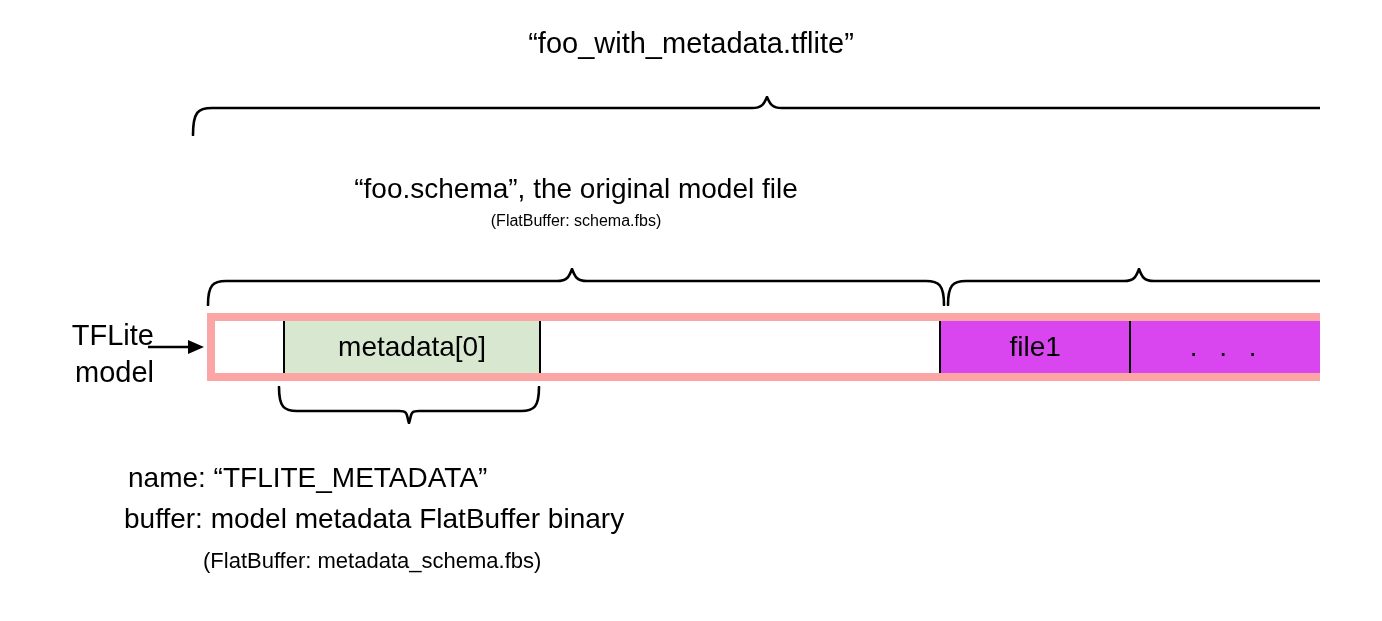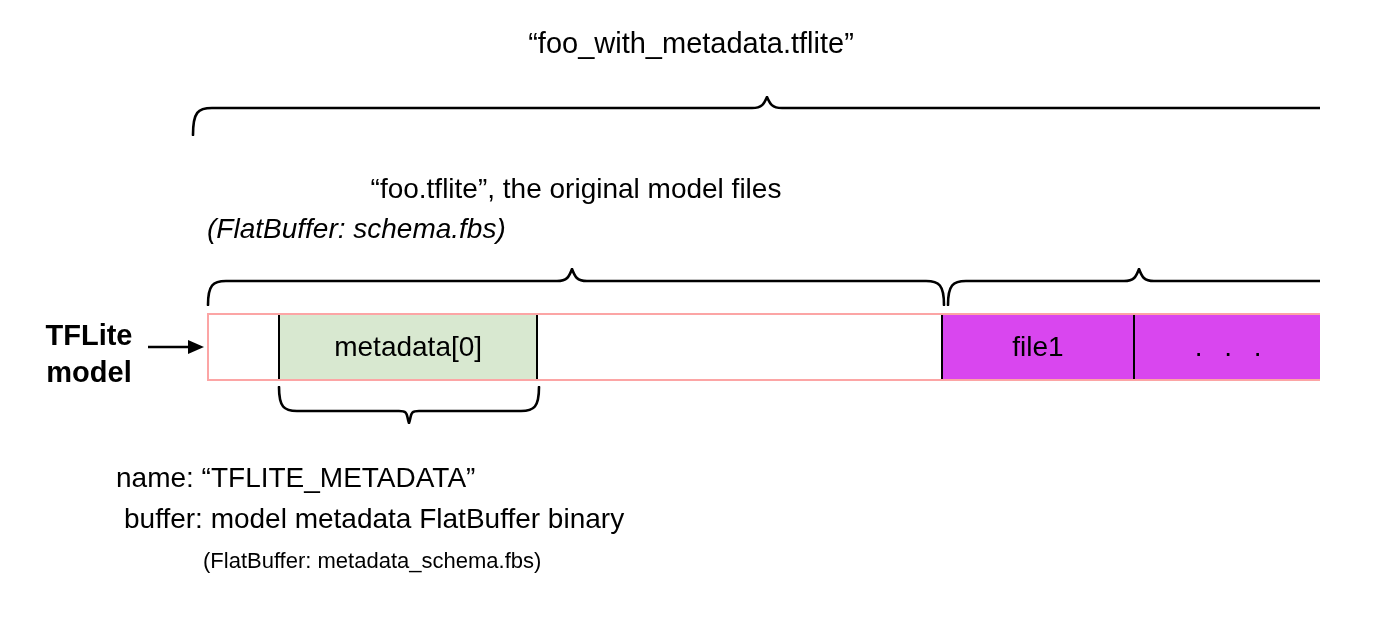--- a/index.html
+++ b/index.html
@@ -33,63 +33,62 @@
     text-align: center;
     white-space: nowrap;
   }
   .t-mid-primary {
     font-size: 28px;
     left: 207px; top: 172px;
     width: 738px;
     text-align: center;
   }
   .t-mid-secondary {
-    font-size: 28px;
+    font-size: 16px;
     left: 207px; top: 212px;
     width: 738px;
-    font-style: italic;
+    text-align: center;
   }
   .t-right {
     font-size: 28px;
     left: 947px; top: 177px;
     width: 392px;
     text-align: center;
   }
   .t-left-label {
     font-size: 29px;
     left: 24px; top: 317px;
     width: 130px;
-    text-align: center;
+    text-align: right;
     line-height: 1.28;
     white-space: normal;
-    font-weight: bold;
   }
   .t-note1 {
     font-size: 28px;
-    left: 116px; top: 461px;
+    left: 128px; top: 461px;
   }
   .t-note2 {
     font-size: 28px;
     left: 124px; top: 502px; text-align: right;
   }
   .t-note3 {
     font-size: 22px;
     left: 203px; top: 548px; text-align: center;
   }
 
   
   #bar {
     position: absolute;
     left: 207px;
     top: 313px;
     width: 1123px;
     height: 68px;
     box-sizing: border-box;
     display: flex;
-    border: 2px solid #fca5a5;
+    border: 8px solid #fca5a5;
     background: #ffffff;
   }
   .cell {
     box-sizing: border-box;
     height: 100%;
     display: flex;
     align-items: center;
     justify-content: center;
     font-size: 28px;
     color: #000;
@@ -127,21 +126,21 @@
 <div id="canvas">
 
   <div class="txt t-title">“foo_with_metadata.tflite”</div>
 
   <div class="brace" id="brace-top">
     <svg width="1152" height="40" viewBox="0 0 1152 40" fill="none" xmlns="http://www.w3.org/2000/svg" aria-hidden="true">
       <path d="M3 39 C3 16, 8 12, 22 12 L562 12 C572 12, 574 8, 577 1 C580 8, 582 12, 592 12 L1130 12 C1144 12, 1149 16, 1149 39" stroke="#000000" stroke-width="2.6" fill="none" stroke-linecap="round" stroke-linejoin="round"></path>
     </svg>
   </div>
 
-  <div class="txt t-mid-primary">“foo.tflite”, the original model files</div>
+  <div class="txt t-mid-primary">“foo.schema”, the original model file</div>
   <div class="txt t-mid-secondary">(FlatBuffer: schema.fbs)</div>
 
 
   <div class="brace" id="brace-mid">
     <svg width="742" height="38" viewBox="0 0 742 38" fill="none" xmlns="http://www.w3.org/2000/svg" aria-hidden="true">
       <path d="M3 37 C3 17, 8 13, 21 13 L352 13 C362 13, 364 9, 367 1 C370 9, 372 13, 382 13 L721 13 C734 13, 739 17, 739 37" stroke="#000000" stroke-width="2.6" fill="none" stroke-linecap="round" stroke-linejoin="round"></path>
     </svg>
   </div>
 
   <div class="brace" id="brace-right">

